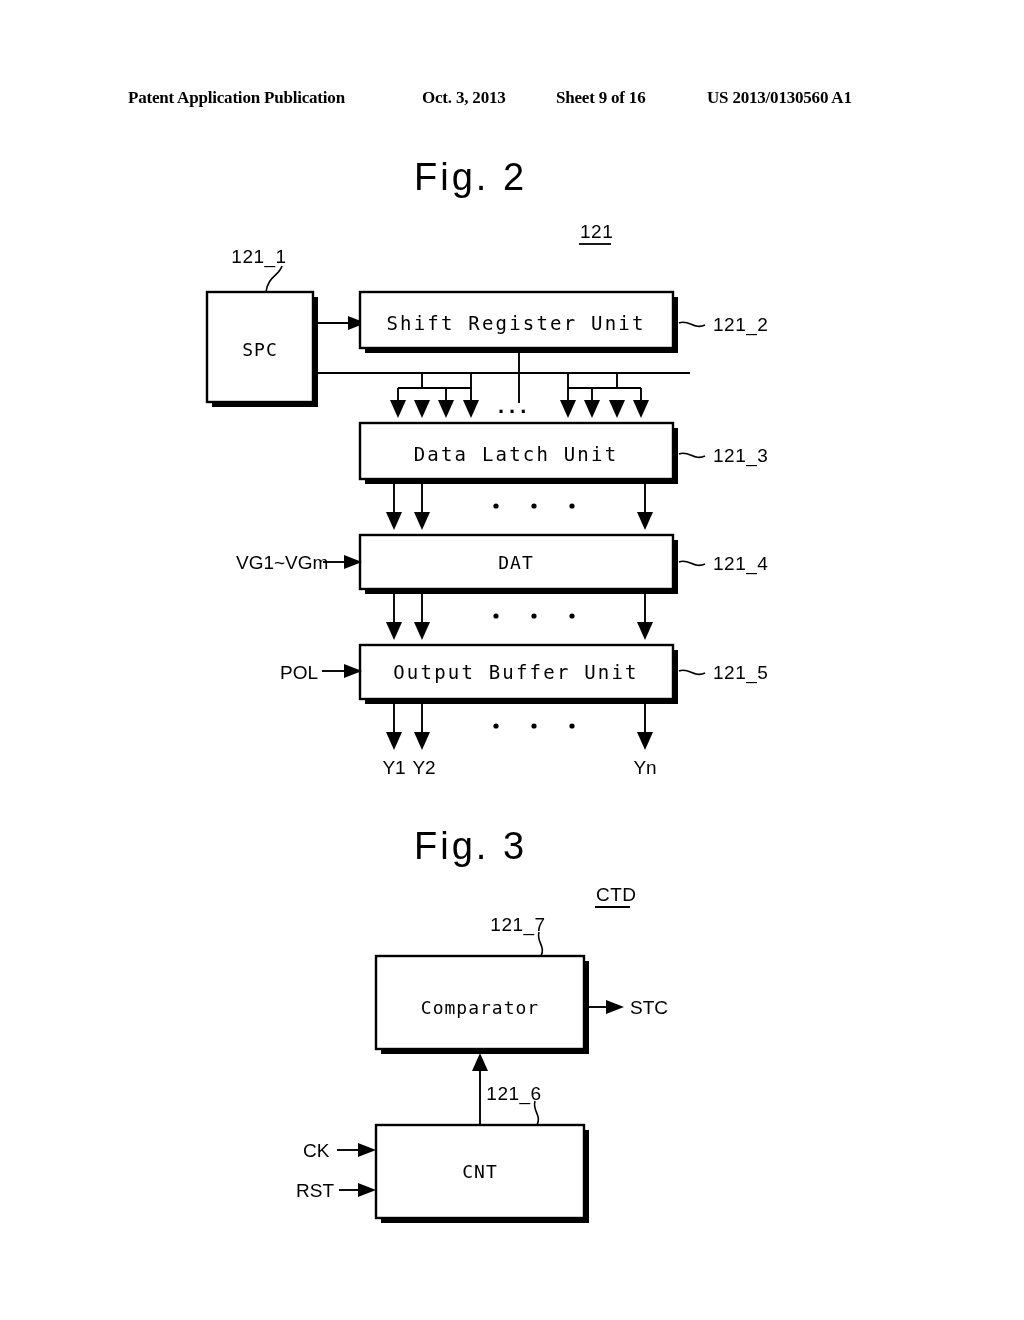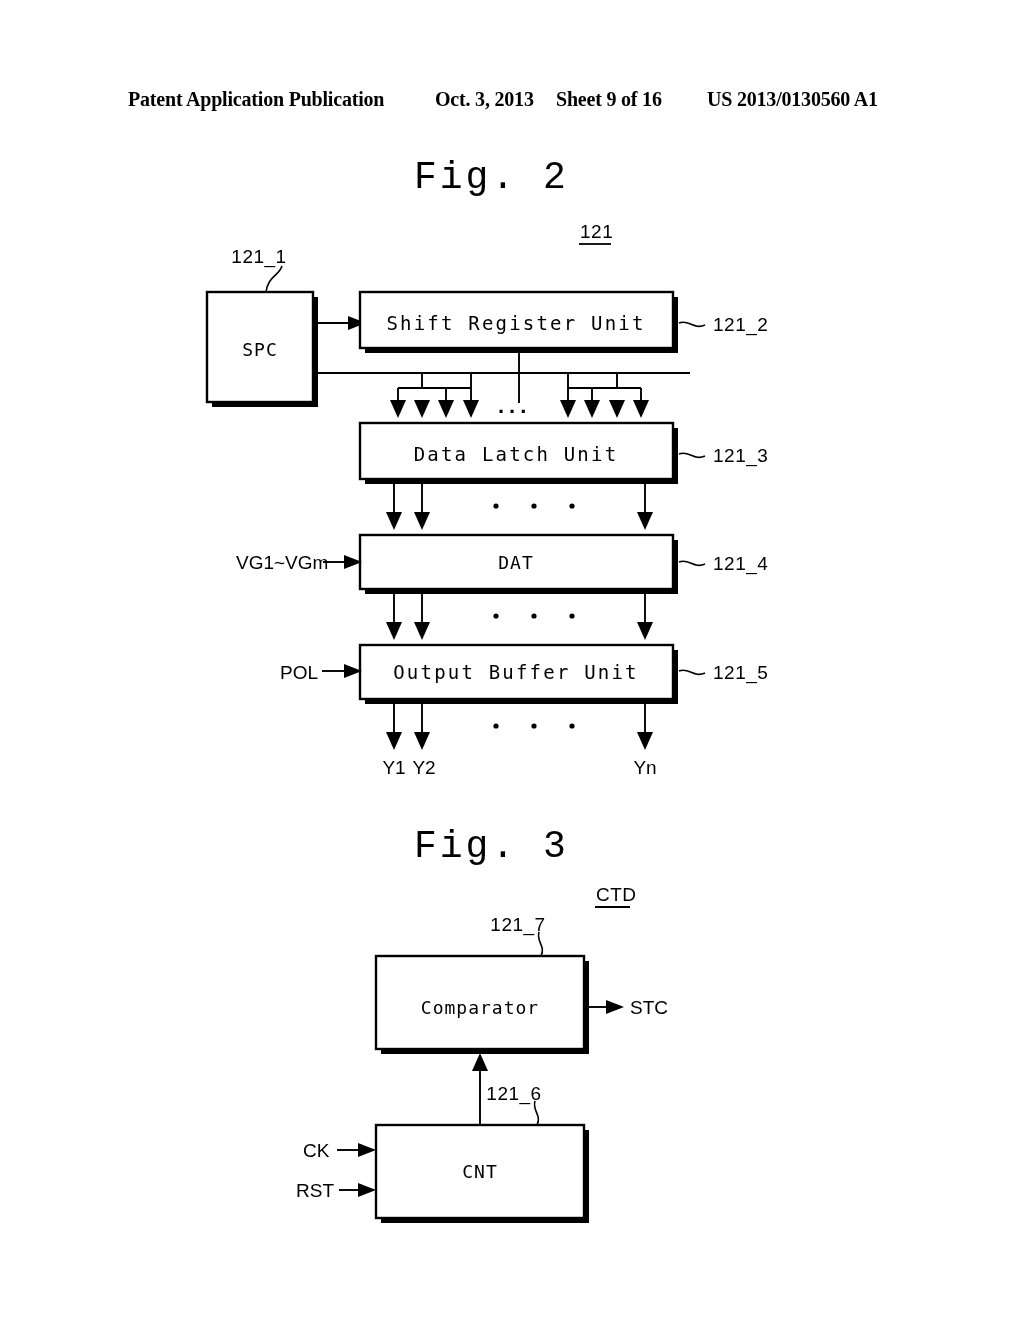--- a/index.html
+++ b/index.html
@@ -20,33 +20,33 @@
   #page-header {
     position: absolute;
     top: 88px;
     left: 0;
     width: 900px;
     height: 30px;
     display: flex;
     align-items: baseline;
     font-family: "Liberation Serif", serif;
     font-weight: bold;
-    font-size: 20px;
+    font-size: 17px;
     letter-spacing: -0.2px;
     white-space: nowrap;
   }
   #page-header .hdr-pub   { position: absolute; left: 128px; }
-  #page-header .hdr-date  { position: absolute; left: 435px; text-align: right; }
+  #page-header .hdr-date  { position: absolute; left: 422px; text-align: right; }
   #page-header .hdr-sheet { position: absolute; left: 556px; }
   #page-header .hdr-num   { position: absolute; left: 707px; }
 
   
   .fig-title {
     position: absolute;
-    font-family: Liberation Mono, monospace;
+    font-family: Liberation Sans, sans-serif;
     font-size: 38px;
     letter-spacing: 3px;
     white-space: nowrap;
   }
   #fig2-title { left: 414px; top: 156px; }
   #fig3-title { left: 414px; top: 825px; }
 
   
   svg.figure {
     position: absolute;

